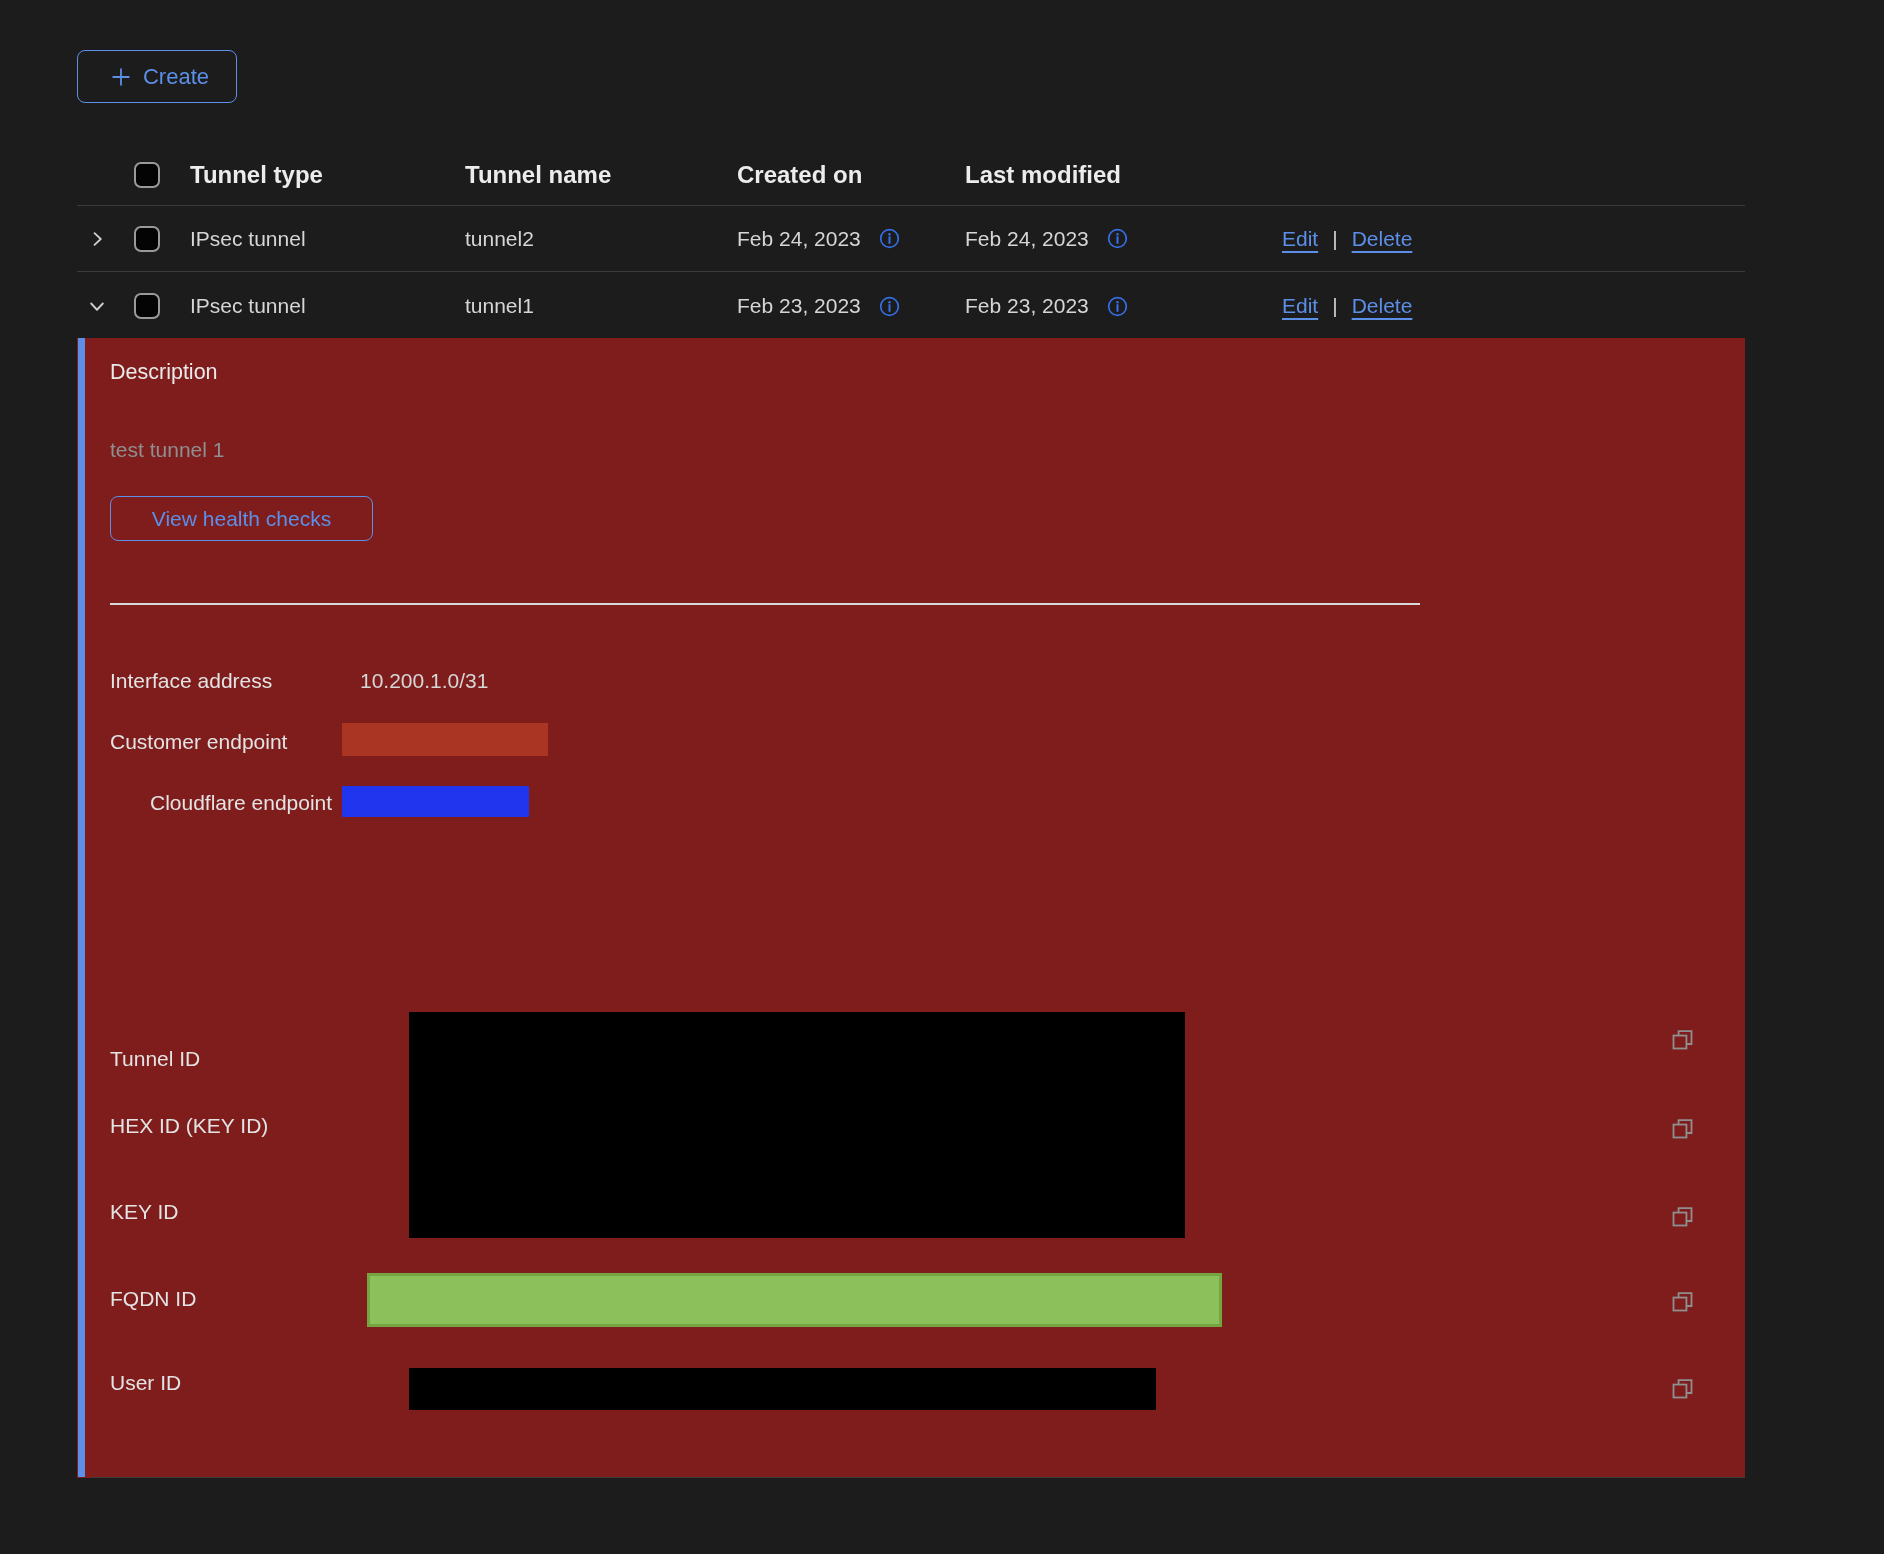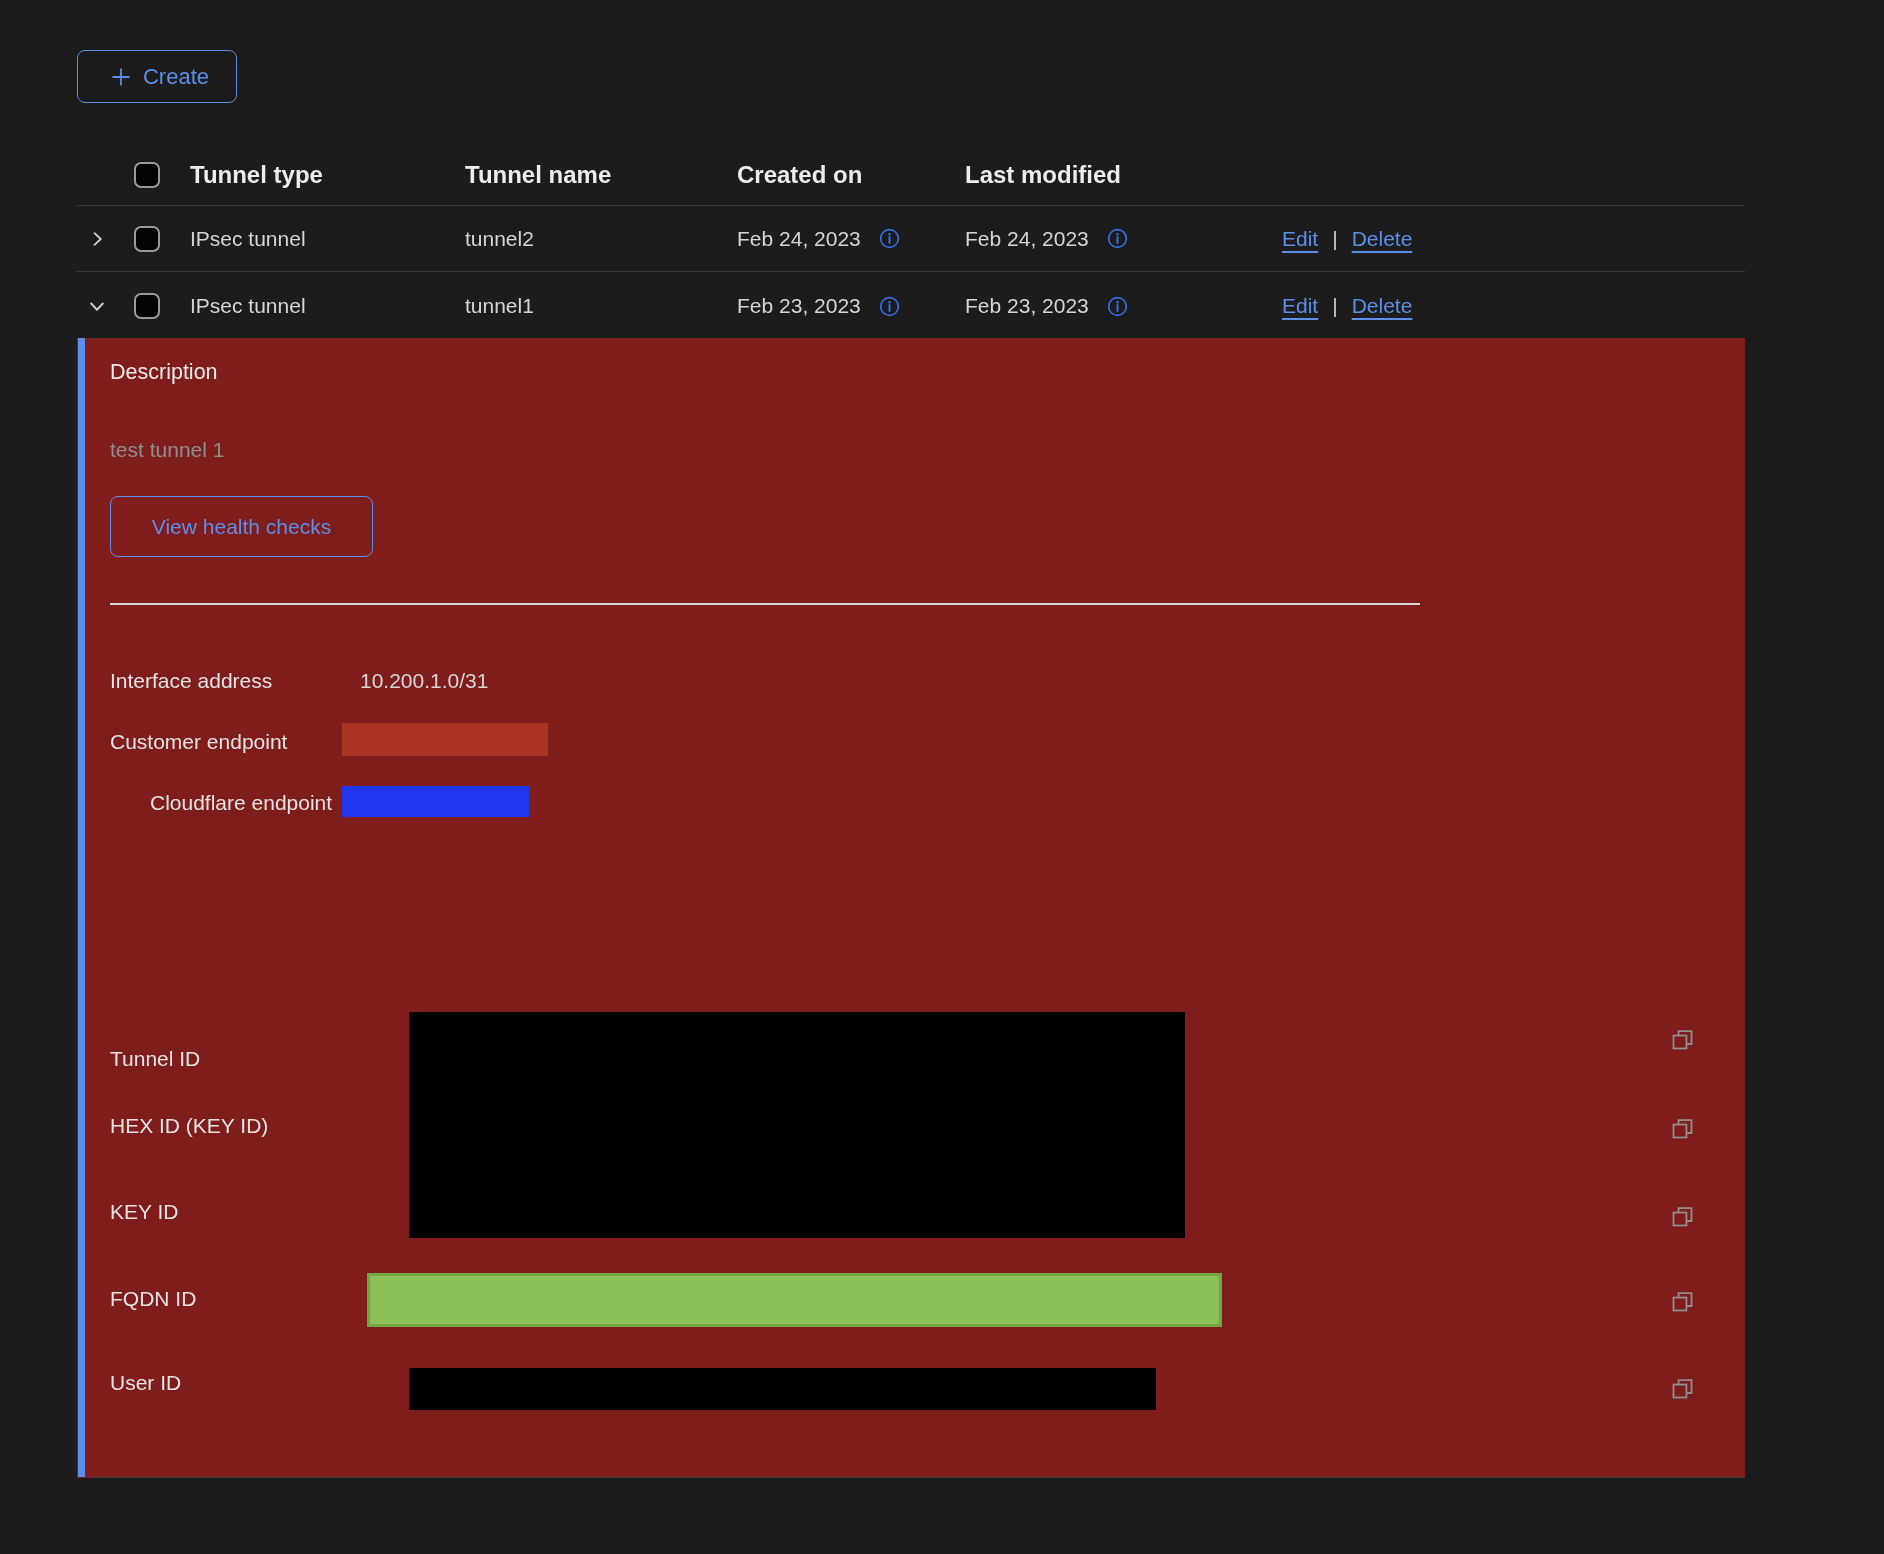--- a/index.html
+++ b/index.html
@@ -48,21 +48,21 @@
   .panel {
     position:absolute; left:77px; top:338px; width:1668px; height:1140px;
     background:#7f1d1d;
   }
   .accent-bar { position:absolute; left:1px; top:0; width:7px; height:1139px; background:#5d8fea; }
   .p-abs { position:absolute; }
   .lbl { font-size:21px; color:#e3e3e3; line-height:25px; }
   .desc-label { left:33px; top:22px; font-size:21.5px; color:#eaeaea; font-weight:500; }
   .desc-value { left:33px; top:100px; font-size:21px; color:#8f8f8f; }
   .health-btn {
-    left:33px; top:158px; width:263px; height:61px;
+    left:33px; top:158px; width:263px; height:45px;
     background:transparent; border:1.5px solid #5c8fe8; border-radius:8px;
     color:#5c8fe8; font-size:21px; cursor:pointer; box-sizing:border-box;
   }
   .divider-light { left:33px; top:265px; width:1310px; height:2px; background:#d9d9d9; }
   .divider-dark  { left:15px; top:1139px; width:1653px; height:1px; background:#3d3d3d; }
 
   .ia-label   { left:33px;  top:330px; }
   .ia-value   { left:283px; top:330px; color:#d6d6d6; }
   .ce-label   { left:33px;  top:391px; }
   .box-red    { left:265px; top:385px; width:206px; height:33px; }

